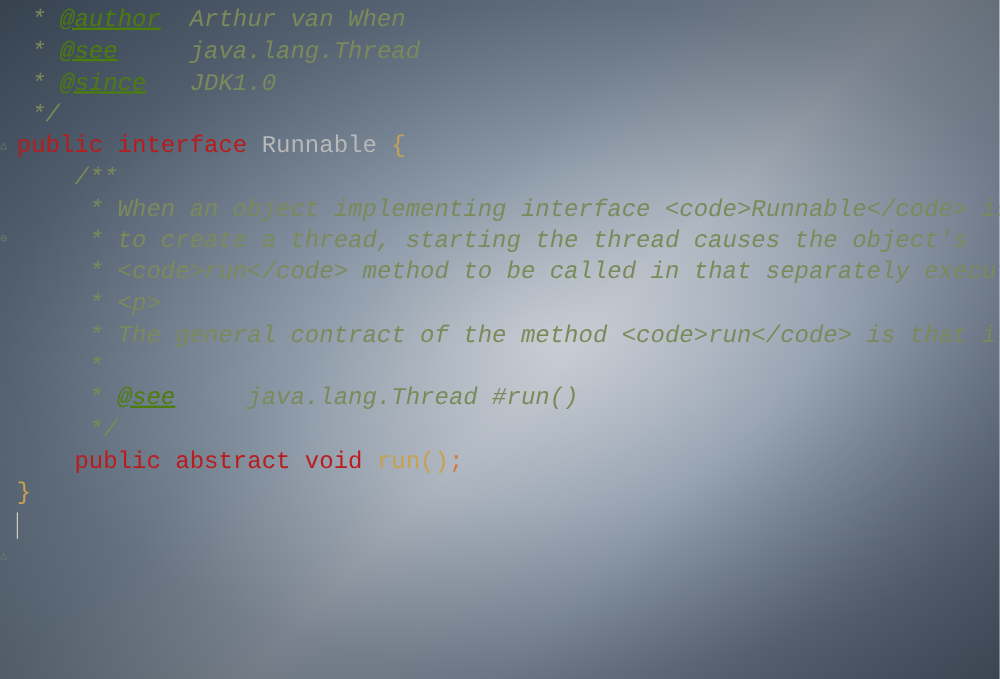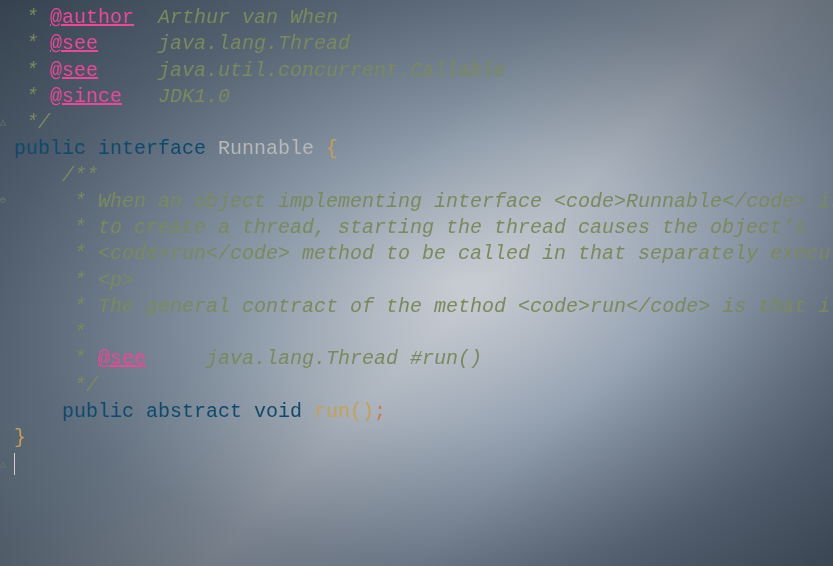--- a/index.html
+++ b/index.html
@@ -33,23 +33,23 @@
   }
   .gutter-icon {
     position: absolute;
     left: 0;
     font-size: 10px;
     color: #6a7a6a;
     line-height: 26.25px;
   }
   .line { white-space: pre; height: 26.25px; }
   .comment-italic { color: #7a8a5a; font-style: italic; }
-  .doc-tag { color: #ec4899; text-decoration: underline; }
+  .doc-tag { color: #4d7c0f; font-style: italic; text-decoration: underline; }
   .annotation { color: #c8a050; }
-  .keyword { color: #0c4a6e; }
+  .keyword { color: #b91c1c; }
   .type { color: #b8b8b8; }
   .brace { color: #c8a050; }
   .method { color: #c8a050; }
   .paren { color: #c8a050; }
   .semi { color: #d07840; }
   .html-tag { color: #7a8a5a; font-style: italic; margin-top: 16px; }
   .anchor { color: #7a8a5a; font-style: italic; margin-left: 12px; }
   .cursor {
     display: inline-block;
     width: 1px;
@@ -66,21 +66,20 @@
 
 <div class="gutter">
   <span class="gutter-icon" style="top:110px">△</span>
   <span class="gutter-icon" style="top:188px">⊖</span>
   <span class="gutter-icon" style="top:452px">△</span>
 </div>
 
 <div class="editor">
   <div class="line"><span class="comment-italic"> * </span><span class="doc-tag">@author</span><span class="comment-italic">  Arthur van When</span></div>
   <div class="line"><span class="comment-italic"> * </span><span class="doc-tag">@see</span><span class="comment-italic">     java.lang.Thread</span></div>
-  <div class="line"><span class="comment-italic"> * </span><span class="doc-tag">@see</span><span class="comment-italic">     java.util.concurrent.Callable</span></div>
   <div class="line"><span class="comment-italic"> * </span><span class="doc-tag">@since</span><span class="comment-italic">   JDK1.0</span></div>
   <div class="line"><span class="comment-italic"> */</span></div>
   <div class="line"><span class="keyword">public </span><span class="keyword">interface </span><span class="type">Runnable </span><span class="brace">{</span></div>
   <div class="line"><span class="comment-italic">    /**</span></div>
   <div class="line"><span class="comment-italic">     * When an object implementing interface </span><span class="html-tag">&lt;code&gt;</span><span class="comment-italic">Runnable</span><span class="html-tag">&lt;/code&gt;</span><span class="comment-italic"> is used</span></div>
   <div class="line"><span class="comment-italic">     * to create a thread, starting the thread causes the object's</span></div>
   <div class="line"><span class="comment-italic">     * </span><span class="html-tag">&lt;code&gt;</span><span class="comment-italic">run</span><span class="html-tag">&lt;/code&gt;</span><span class="comment-italic"> method to be called in that separately executing</span></div>
   <div class="line"><span class="comment-italic">     * </span><span class="html-tag">&lt;p&gt;</span></div>
   <div class="line"><span class="comment-italic">     * The general contract of the method </span><span class="html-tag">&lt;code&gt;</span><span class="comment-italic">run</span><span class="html-tag">&lt;/code&gt;</span><span class="comment-italic"> is that it may</span></div>
   <div class="line"><span class="comment-italic">     *</span></div>

